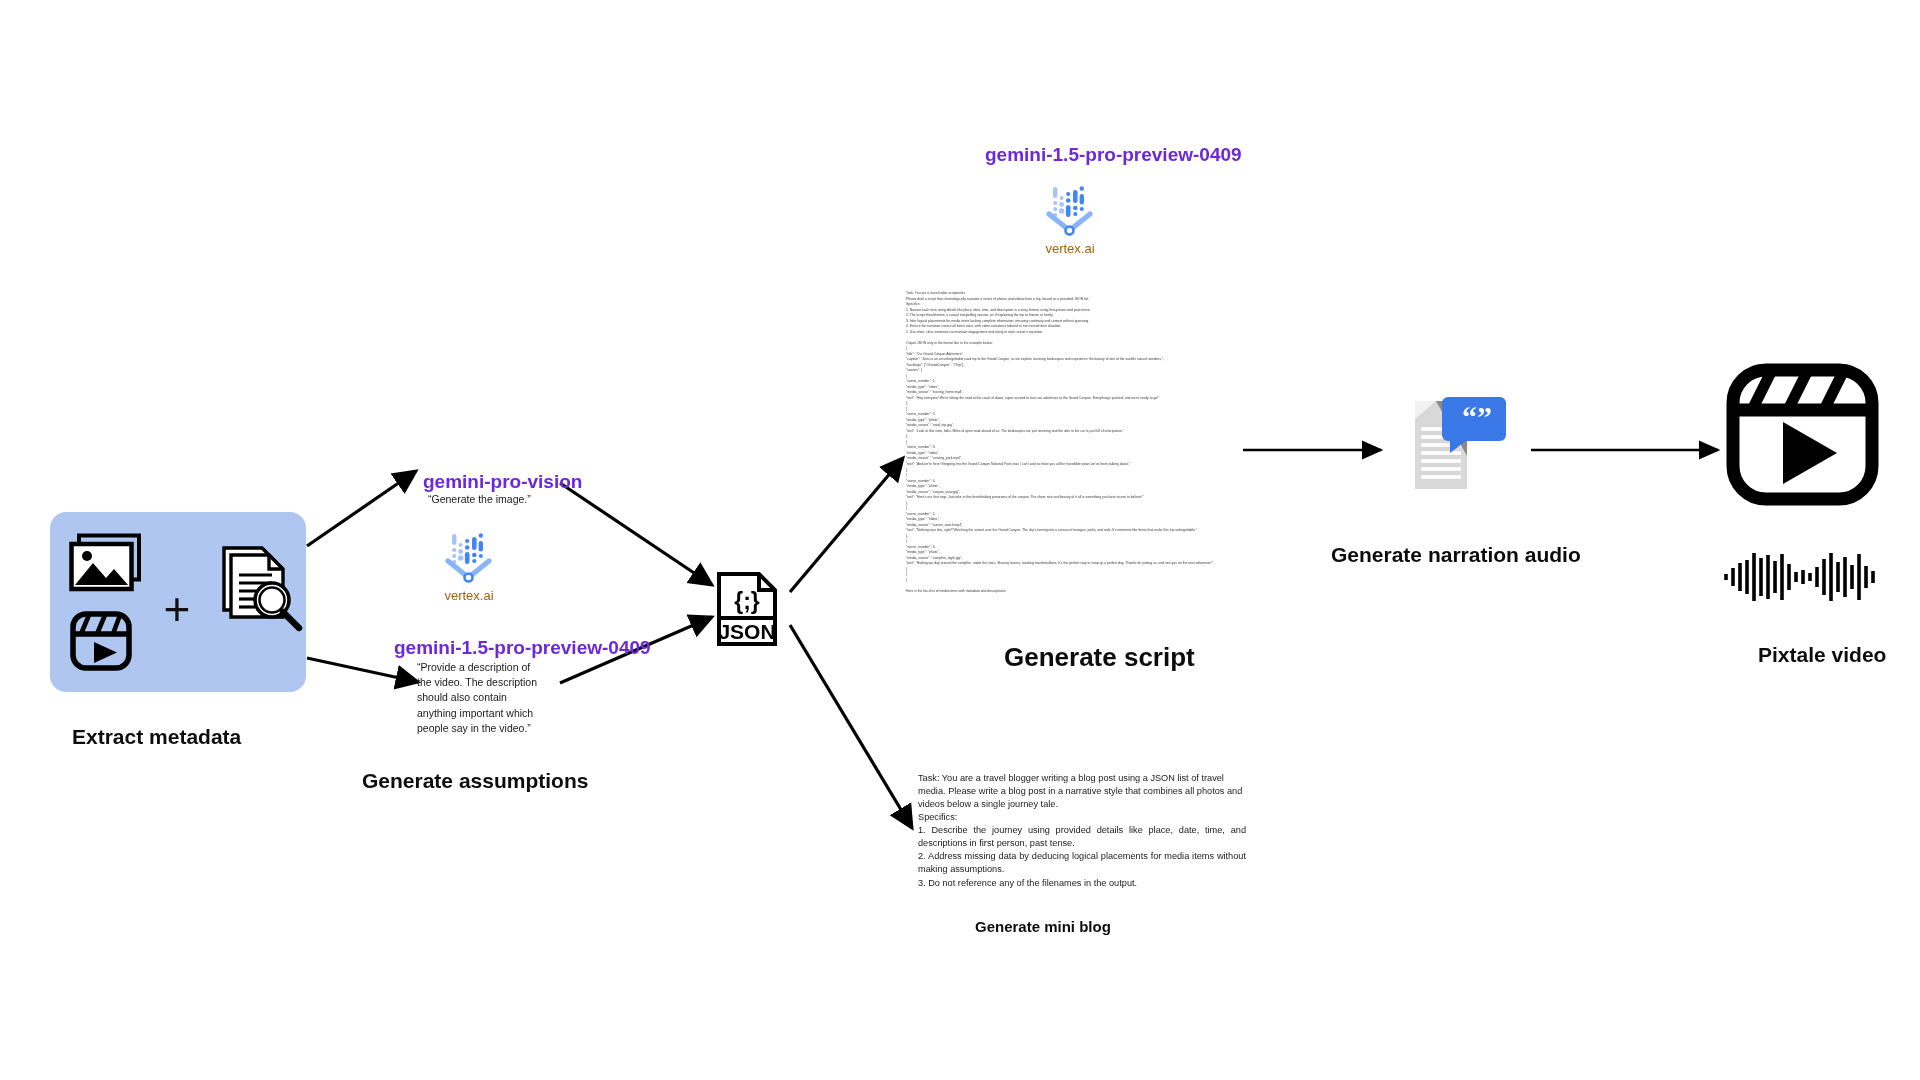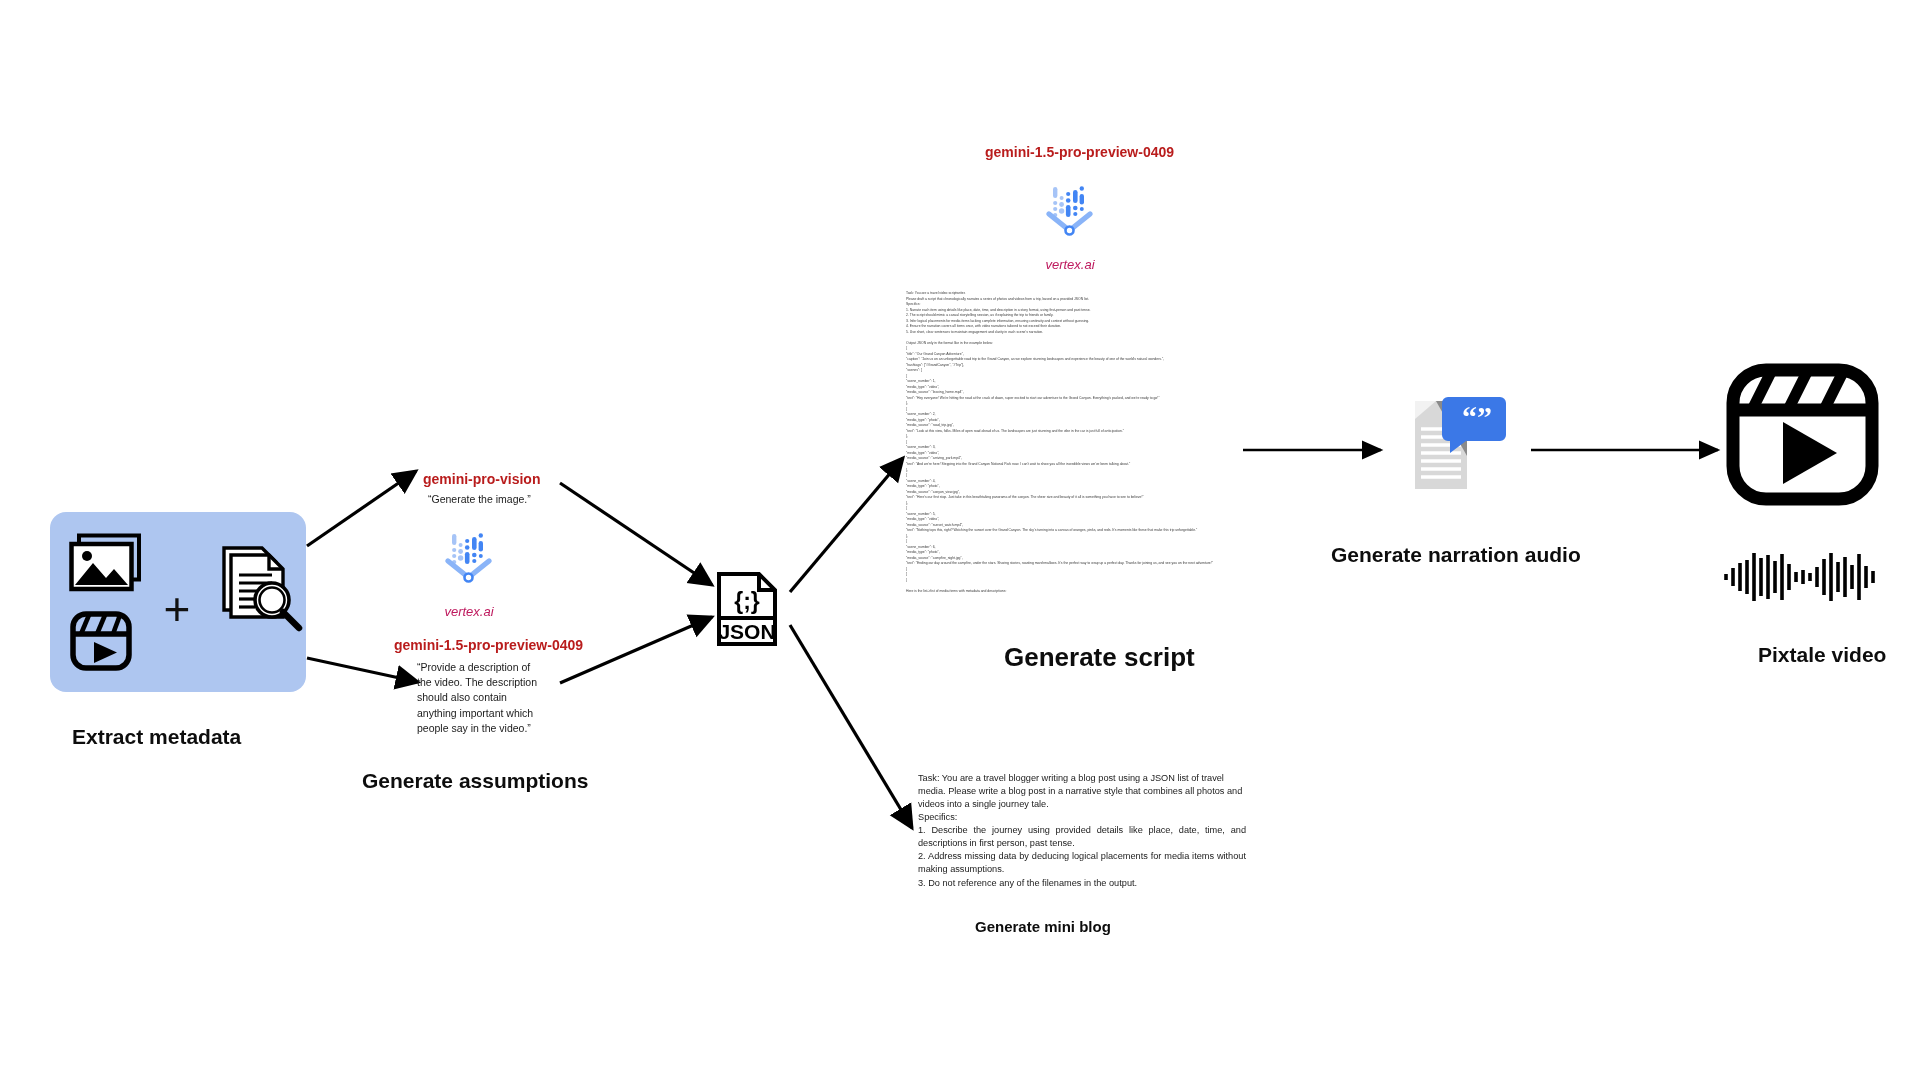--- a/index.html
+++ b/index.html
@@ -31,37 +31,37 @@
     font-weight: bold; color: #0d0d0d; white-space: nowrap;
   }
   #label-extract   { left: 72px;  top: 725px; font-size: 21px; }
   #label-gendesc   { left: 362px; top: 769px; font-size: 21px; }
   #label-genscript { left: 1004px; top: 642px; font-size: 26px; }
   #label-genblog   { left: 975px; top: 918px; font-size: 15px; }
   #label-narration { left: 1331px; top: 543px; font-size: 21px; }
   #label-pixtale   { left: 1758px; top: 643px; font-size: 21px; }
 
   
-  .model-name { font-size: 14px; font-weight: bold; color: #b91c1c; white-space: nowrap; }
+  .model-name { font-size: 19px; font-weight: bold; color: #6d28d9; white-space: nowrap; }
   #model-vision  { left: 423px; top: 471px; }
   #model-15pro-l { left: 394px; top: 637px; }
   #model-15pro-t { left: 985px; top: 144px; }
 
   .prompt-text {
     font-size: 10.5px; color: #1a1a1a; line-height: 1.45;
   }
   #prompt-vision { left: 428px; top: 492px; width: 200px; }
   #prompt-video  { left: 417px; top: 660px; width: 130px; }
 
   
   .vertex { width: 60px; }
   .vertex .vx-mark { width: 60px; height: 56px; position: relative; }
   .vertex .vx-label {
-    text-align: center; font-size: 13px; color: #be185d;
-    margin-top: 18px; font-family: "Liberation Sans", sans-serif; font-style: italic;
+    text-align: center; font-size: 13px; color: #a16207;
+    margin-top: 2px; font-family: "Liberation Sans", sans-serif;
   }
   #vertex-left { left: 439px; top: 530px; }
   #vertex-top  { left: 1040px; top: 183px; }
 
   
   #json-icon { left: 716px; top: 571px; width: 62px; height: 76px; }
 
   
   #script-block {
     left: 906px; top: 291px; width: 340px;
@@ -283,21 +283,21 @@
 "text": "Ending our day around the campfire, under the stars. Sharing stories, roasting marshmallows. It's the perfect way to wrap up a perfect day. Thanks for joining us, and see you on the next adventure!"
 }
 ]
 }
 
 Here is the list-&gt;list of media items with metadata and descriptions:</div>
 
   <div class="abs stage-label" id="label-genscript">Generate  script</div>
 
   <div class="abs" id="blog-block">
-    <div class="nojustify">Task: You are a travel blogger writing a blog post using a JSON list of travel media. Please write a blog post in a narrative style that combines all photos and videos into a single journey tale.</div>
+    <div class="nojustify">Task: You are a travel blogger writing a blog post using a JSON list of travel media. Please write a blog post in a narrative style that combines all photos and videos below a single journey tale.</div>
     <div class="nojustify">Specifics:</div>
     <div>1. Describe the journey using provided details like place, date, time, and descriptions in first person, past tense.</div>
     <div>2. Address missing data by deducing logical placements for media items without making assumptions.</div>
     <div class="nojustify">3. Do not reference any of the filenames in the output.</div>
   </div>
 
   <div class="abs stage-label" id="label-genblog">Generate mini blog</div>
 
   <svg class="abs" id="narration-icon" viewBox="0 0 98 100">
     <path d="M3 6 h52 v88 h-52 z" fill="#d8d8d8"></path>

